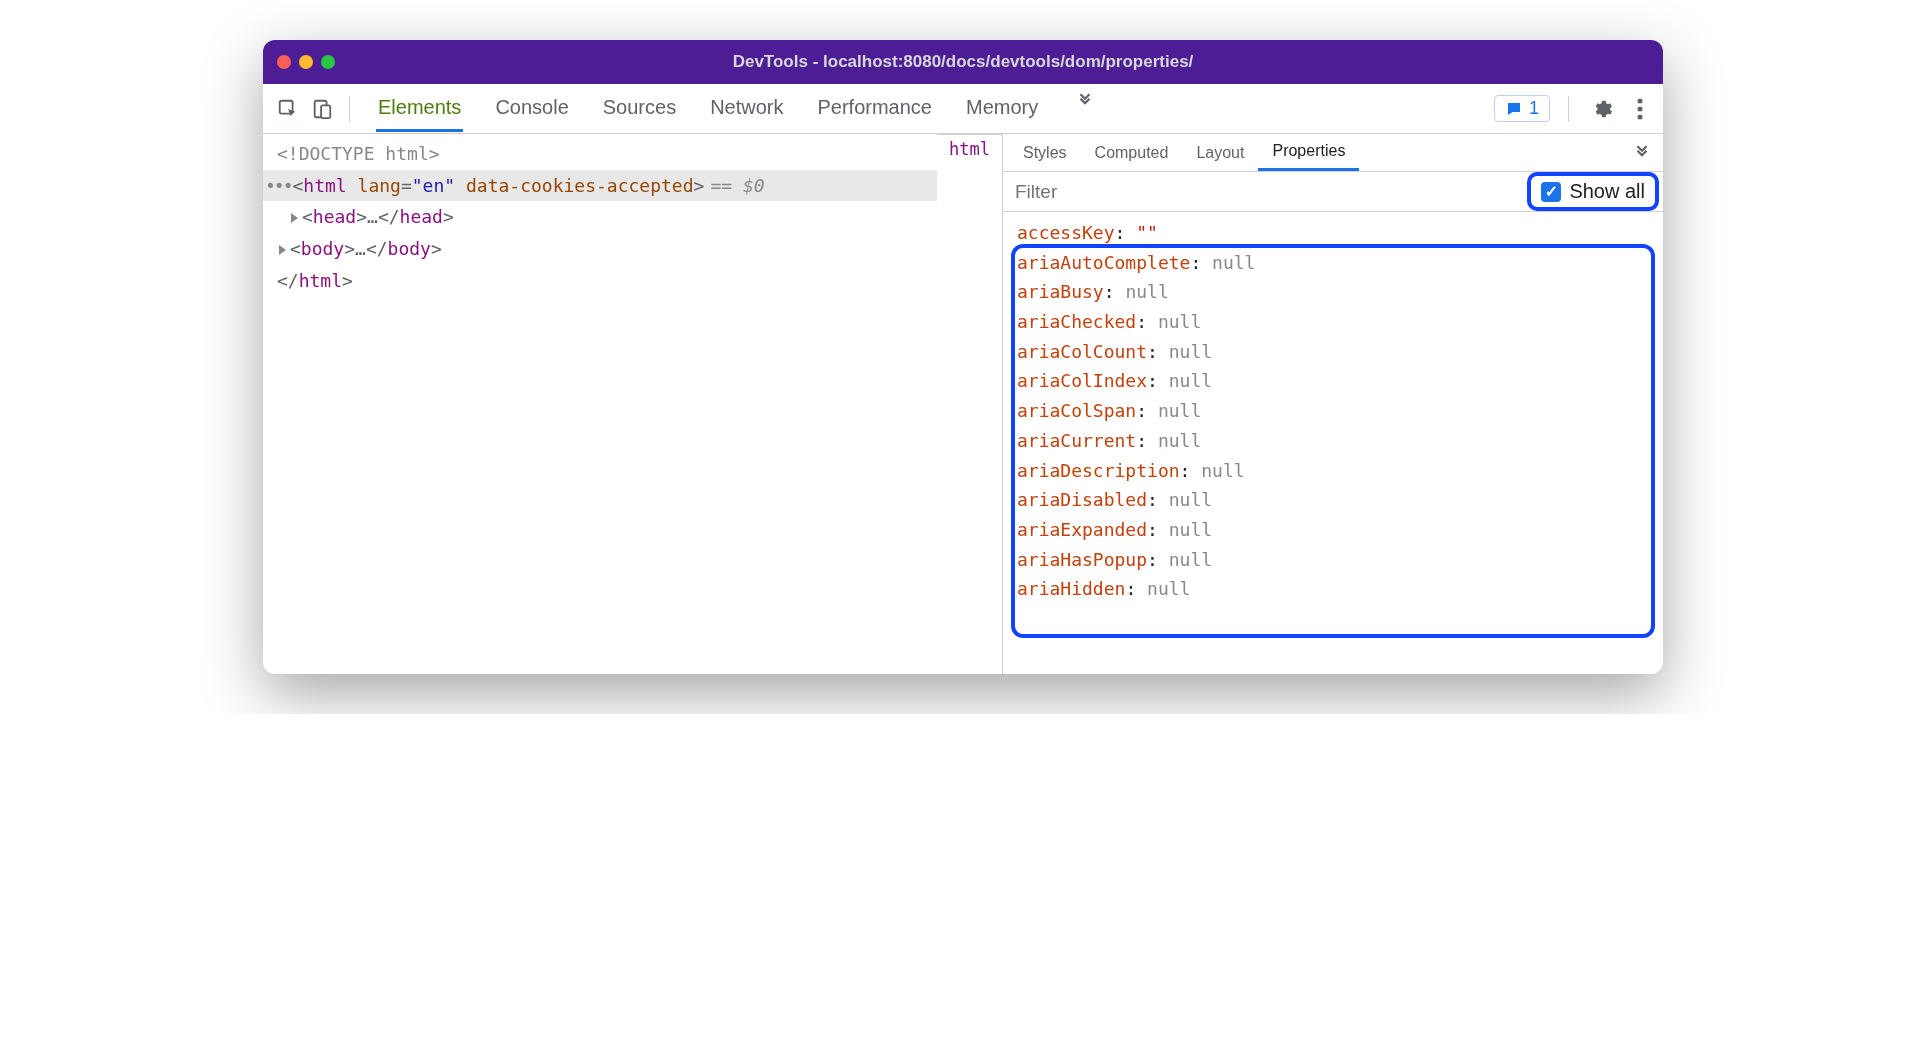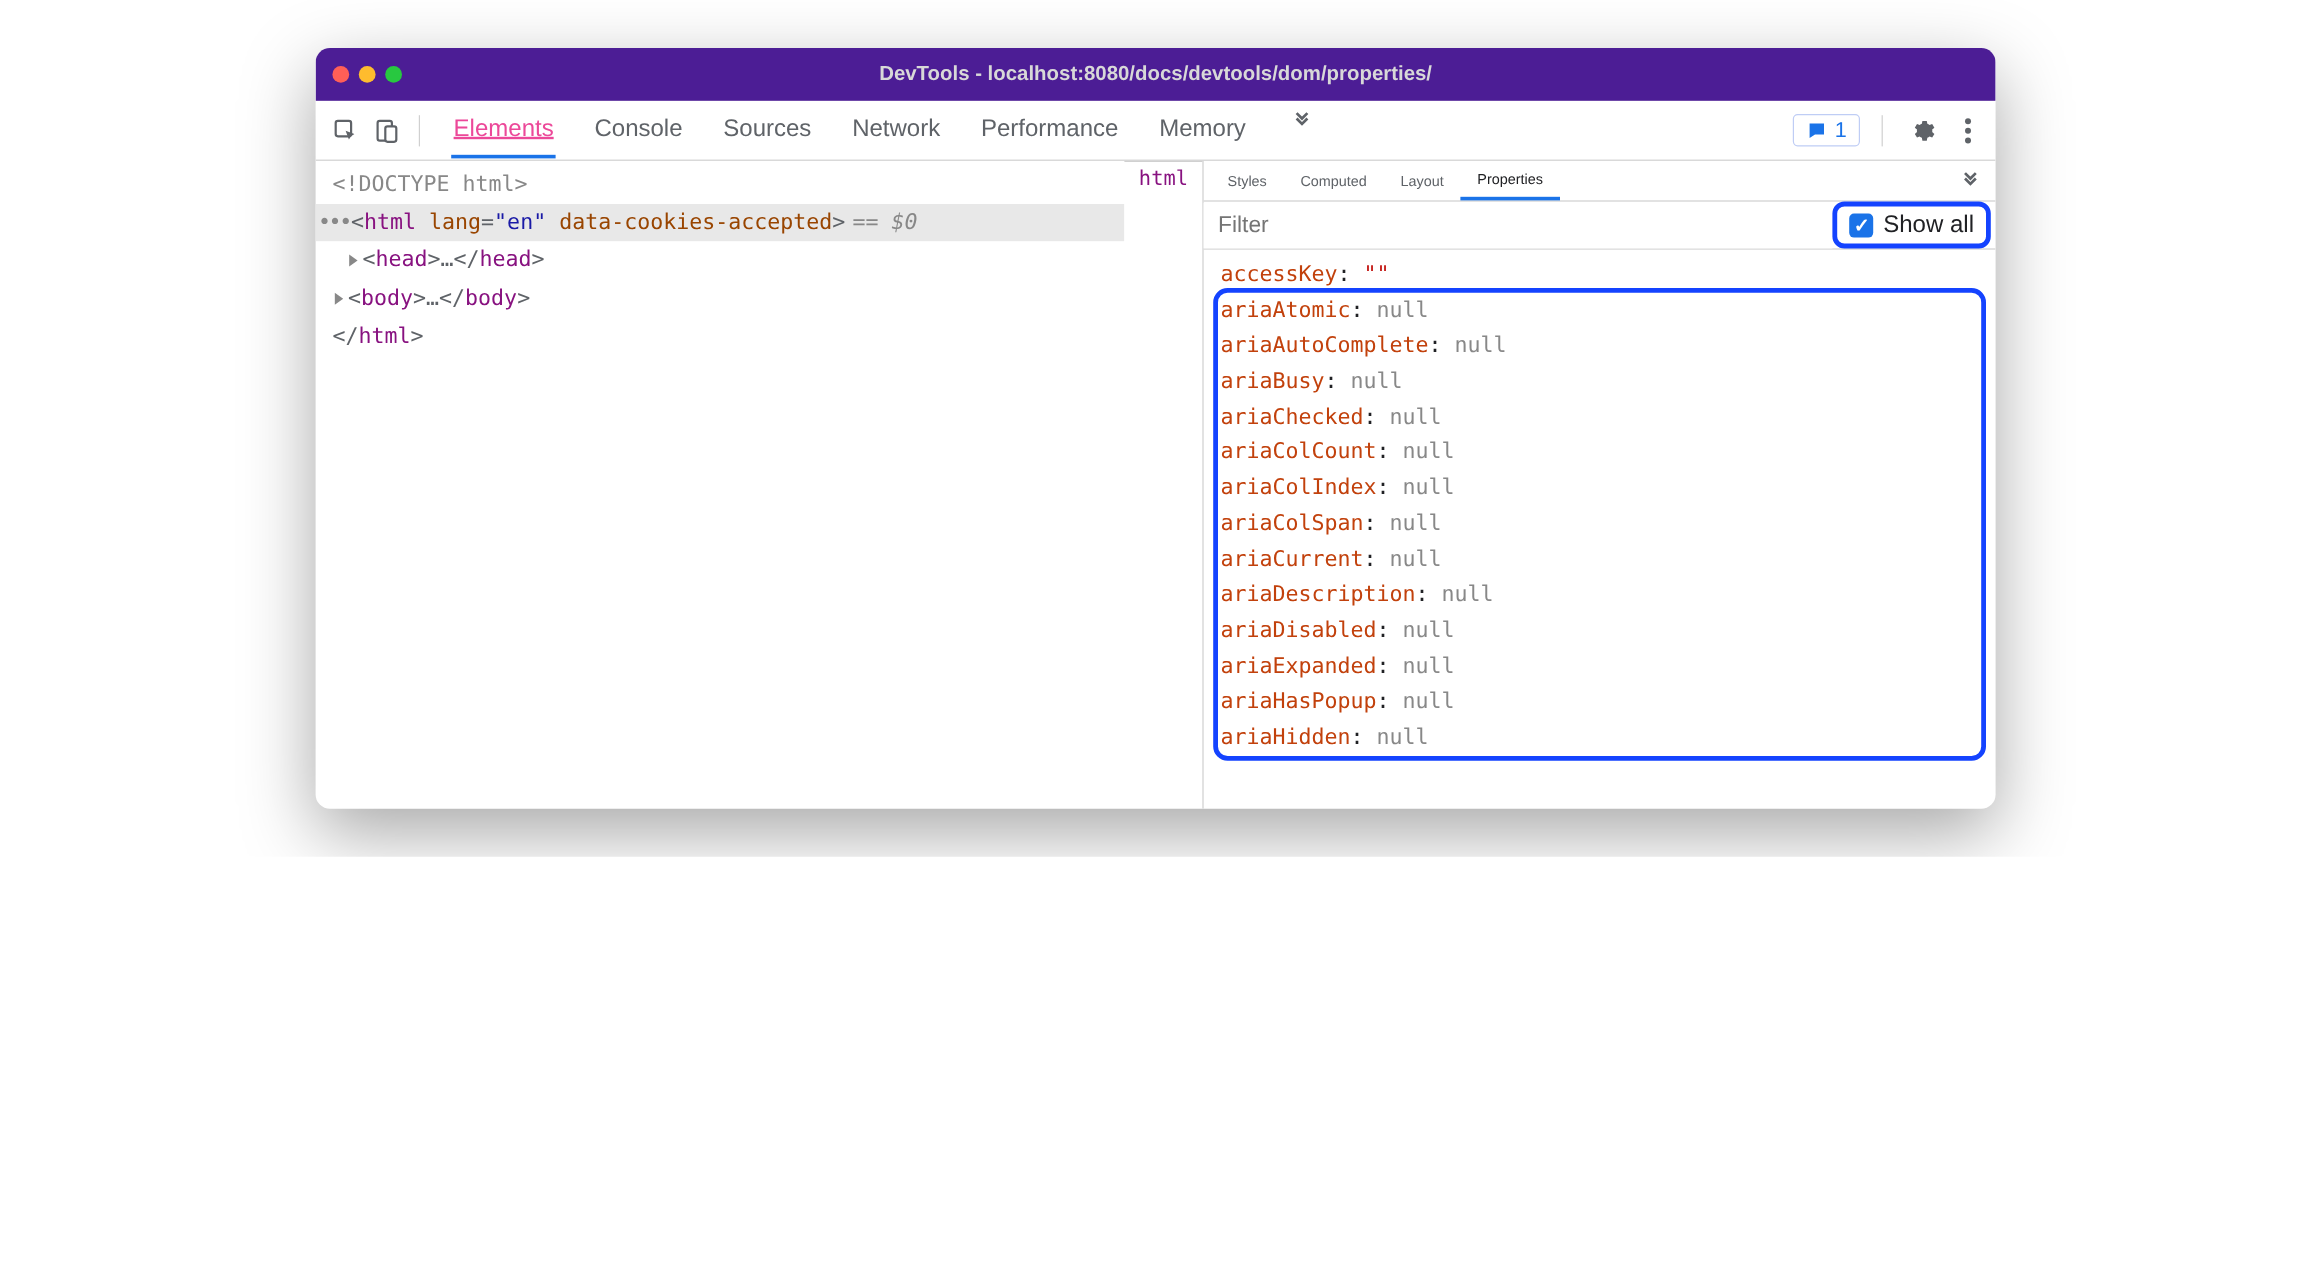--- a/index.html
+++ b/index.html
@@ -46,21 +46,21 @@
     color:#5f6368;
   }
   .toolbar-icon {
     width:34px; height:34px;
     display:flex; align-items:center; justify-content:center;
     cursor:pointer;
   }
   .toolbar-sep { width:1px; height:26px; background:#d0d0d0; margin:0 10px; }
   .tabs { display:flex; gap:30px; margin-left:16px; }
   .tab { cursor:pointer; padding:10px 2px; }
-  .tab.active { color:#ec4899; border-bottom:3px solid #1a73e8;text-decoration:underline; }
+  .tab.active { color:#4d7c0f; border-bottom:3px solid #1a73e8; }
   .toolbar-right { margin-left:auto; display:flex; align-items:center; gap:8px; }
   .issues-badge {
     display:flex; align-items:center; gap:6px;
     border:1px solid #bfcdf5; border-radius:4px;
     padding:2px 10px; color:#1a73e8; font-size:18px;
     cursor:pointer;
   }
   .gear-icon, .more-icon, .overflow-icon { width:30px; height:30px; display:flex; align-items:center; justify-content:center; cursor:pointer; color:#5f6368; }
   .content { display:flex; height:540px; }
   .dom-panel { flex:0 0 740px; border-right:1px solid #d0d0d0; display:flex; }
@@ -85,21 +85,21 @@
   .breadcrumb {
     border-top:1px solid #d0d0d0;
     padding:4px 12px;
     font-family: Menlo, Consolas, monospace;
     font-size:17px; color:#881280;
   }
   .sidebar { flex:1; display:flex; flex-direction:column; }
   .sidetabs {
     display:flex; align-items:center;
     border-bottom:1px solid #d0d0d0;
-    font-size:12px; color:#5f6368;
+    font-size:16px; color:#5f6368;
     padding:0 6px;
   }
   .sidetab { padding:8px 14px; cursor:pointer; }
   .sidetab.active { color:#202124; border-bottom:3px solid #1a73e8; }
   .filter-row {
     display:flex; align-items:flex-end;
     border-bottom:1px solid #d0d0d0;
   }
   .filter-input {
     border:none; outline:none; flex:1;
@@ -239,21 +239,20 @@
         <label class="show-all">
           <span class="checkbox">
               <span class="checkmark">✓</span>
             </span>
           <span>Show all</span>
         </label>
       </div>
       <div class="props-list" id="props-list">
         <div class="highlight-box" id="props-highlight" style="left: 8px; top: 31.6875px; width: 644px; height: 393.938px;"></div>
       <div class="prop-row"><span class="prop-name">accessKey</span><span class="prop-sep">: </span><span class="prop-val-str">""</span></div>
-          <div class="prop-row"><span class="prop-name">ariaAtomic</span><span class="prop-sep">: </span><span class="prop-val-null">null</span></div>
           <div class="prop-row"><span class="prop-name">ariaAutoComplete</span><span class="prop-sep">: </span><span class="prop-val-null">null</span></div>
           <div class="prop-row"><span class="prop-name">ariaBusy</span><span class="prop-sep">: </span><span class="prop-val-null">null</span></div>
           <div class="prop-row"><span class="prop-name">ariaChecked</span><span class="prop-sep">: </span><span class="prop-val-null">null</span></div>
           <div class="prop-row"><span class="prop-name">ariaColCount</span><span class="prop-sep">: </span><span class="prop-val-null">null</span></div>
           <div class="prop-row"><span class="prop-name">ariaColIndex</span><span class="prop-sep">: </span><span class="prop-val-null">null</span></div>
           <div class="prop-row"><span class="prop-name">ariaColSpan</span><span class="prop-sep">: </span><span class="prop-val-null">null</span></div>
           <div class="prop-row"><span class="prop-name">ariaCurrent</span><span class="prop-sep">: </span><span class="prop-val-null">null</span></div>
           <div class="prop-row"><span class="prop-name">ariaDescription</span><span class="prop-sep">: </span><span class="prop-val-null">null</span></div>
           <div class="prop-row"><span class="prop-name">ariaDisabled</span><span class="prop-sep">: </span><span class="prop-val-null">null</span></div>
           <div class="prop-row"><span class="prop-name">ariaExpanded</span><span class="prop-sep">: </span><span class="prop-val-null">null</span></div>

